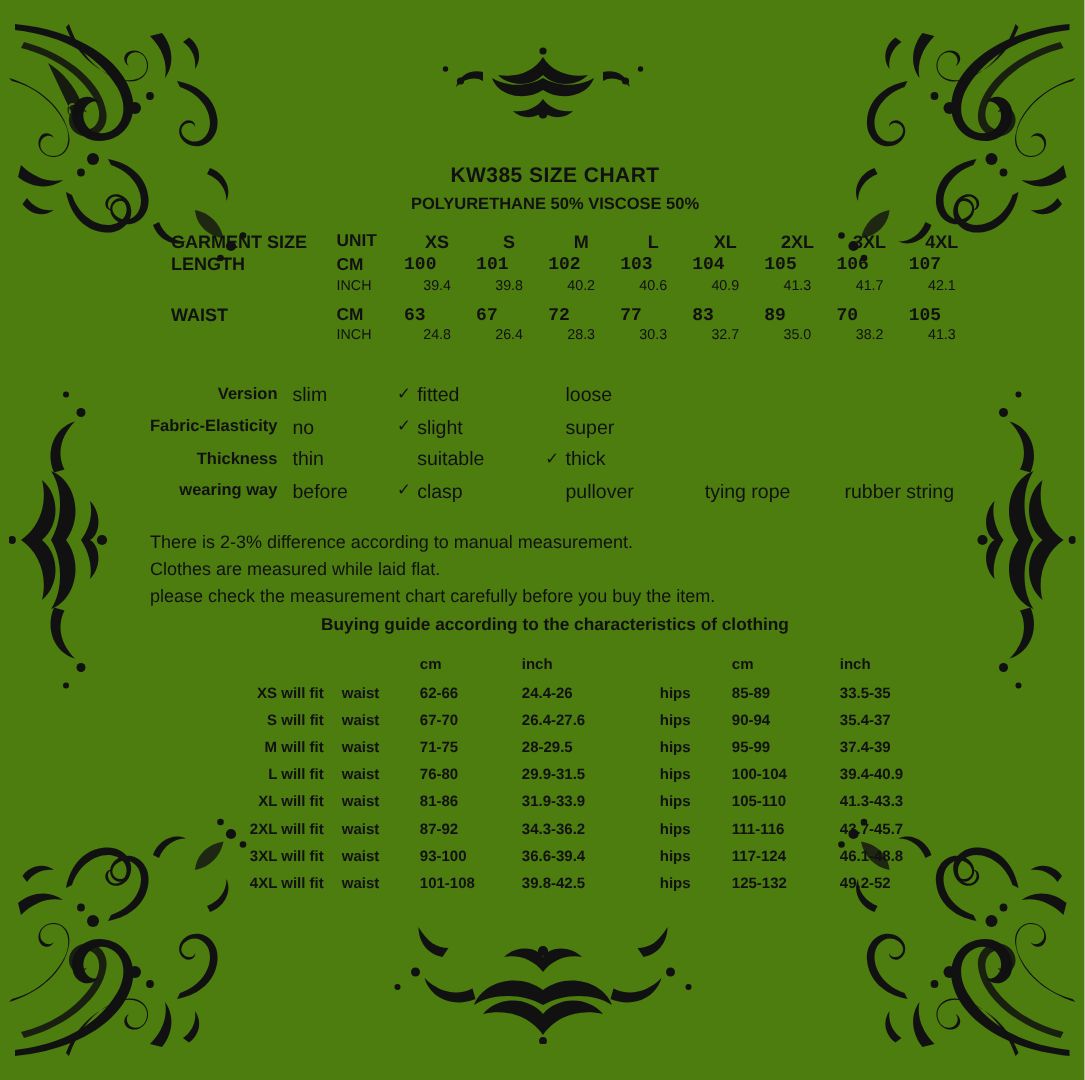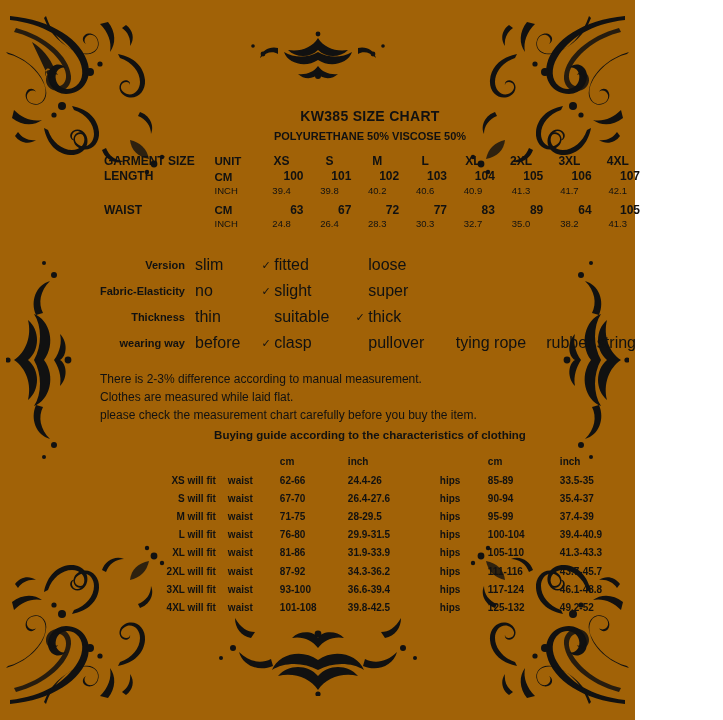--- a/index.html
+++ b/index.html
@@ -11,23 +11,23 @@
     width: 723px;
     height: 720px;
     position: relative;
     font-family: "Liberation Sans", sans-serif;
     color: #111;
     overflow: hidden;
   }
   #page {
     position: absolute;
     left: 0; top: 0;
-    width: 635px;
+    width: 723px;
     height: 720px;
-    background: #a16207;
+    background: #4d7c0f;
   }
   
   .ornament {
     position: absolute;
     pointer-events: none;
   }
   .corner { width: 170px; height: 170px; }
   .corner-tl { left: 4px;  top: 14px; }
   .corner-tr { right: 4px; top: 14px;  transform: scaleX(-1); }
   .corner-bl { left: 4px;  bottom: 14px; transform: scaleY(-1); }
@@ -55,31 +55,31 @@
   .subtitle {
     text-align: center;
     font-size: 11px;
     font-weight: bold;
     margin: 0 0 12px 0;
   }
 
   table.sizes {
     border-collapse: collapse;
     width: 100%;
-    margin-left: 2px;
+    margin-left: 12px;
   }
   table.sizes td {
     padding: 0 2px;
     white-space: nowrap;
     line-height: 1.28;
   }
   .lbl-bold { font-size: 12px; font-weight: bold; text-align: left; }
   .unit-bold { font-size: 11.5px; font-weight: bold; text-align: left; }
   .unit-small { font-size: 9.5px; font-weight: normal; text-align: left; }
-  .val-bold { font-size: 12px; font-weight: bold; text-align: right; }
+  .val-bold { font-size: 12px; font-weight: bold; text-align: left; font-family: Liberation Mono, monospace; }
   .val-small { font-size: 9.5px; font-weight: normal; text-align: center; }
   .hdr { font-size: 12px; font-weight: bold; text-align: center; }
   .colw { width: 52px; }
 
   
   .options {
     margin: 22px 0 0 0;
     font-size: 11px;
   }
   table.opts {
@@ -90,21 +90,21 @@
     padding: 1px 0;
     line-height: 1.5;
     white-space: nowrap;
   }
   .opt-label {
     font-weight: bold;
     text-align: right;
     padding-right: 10px !important;
     font-size: 11px;
   }
-  .opt-val { font-size: 16px; padding-right: 4px !important; }
+  .opt-val { font-size: 13px; padding-right: 4px !important; }
   .opt-check { width: 18px; text-align: center; font-size: 11px; }
   .o1 { width: 62px; }
   .o2 { width: 78px; }
   .o3 { width: 90px; }
   .o4 { width: 90px; }
 
   .notes {
     margin-top: 14px;
     text-align: left;
     font-size: 12px;
@@ -360,21 +360,21 @@
 
         <tr>
           <td class="lbl-bold" style="padding-top:6px">WAIST</td>
           <td class="unit-bold" style="padding-top:6px">CM</td>
           <td class="val-bold" style="padding-top:6px">63</td>
           <td class="val-bold" style="padding-top:6px">67</td>
           <td class="val-bold" style="padding-top:6px">72</td>
           <td class="val-bold" style="padding-top:6px">77</td>
           <td class="val-bold" style="padding-top:6px">83</td>
           <td class="val-bold" style="padding-top:6px">89</td>
-          <td class="val-bold" style="padding-top:6px">64</td>
+          <td class="val-bold" style="padding-top:6px">70</td>
           <td class="val-bold" style="padding-top:6px">105</td>
         </tr>
 
         <tr>
           <td class="lbl-bold"></td>
           <td class="unit-small">INCH</td>
           <td class="val-small">24.8</td>
           <td class="val-small">26.4</td>
           <td class="val-small">28.3</td>
           <td class="val-small">30.3</td>

